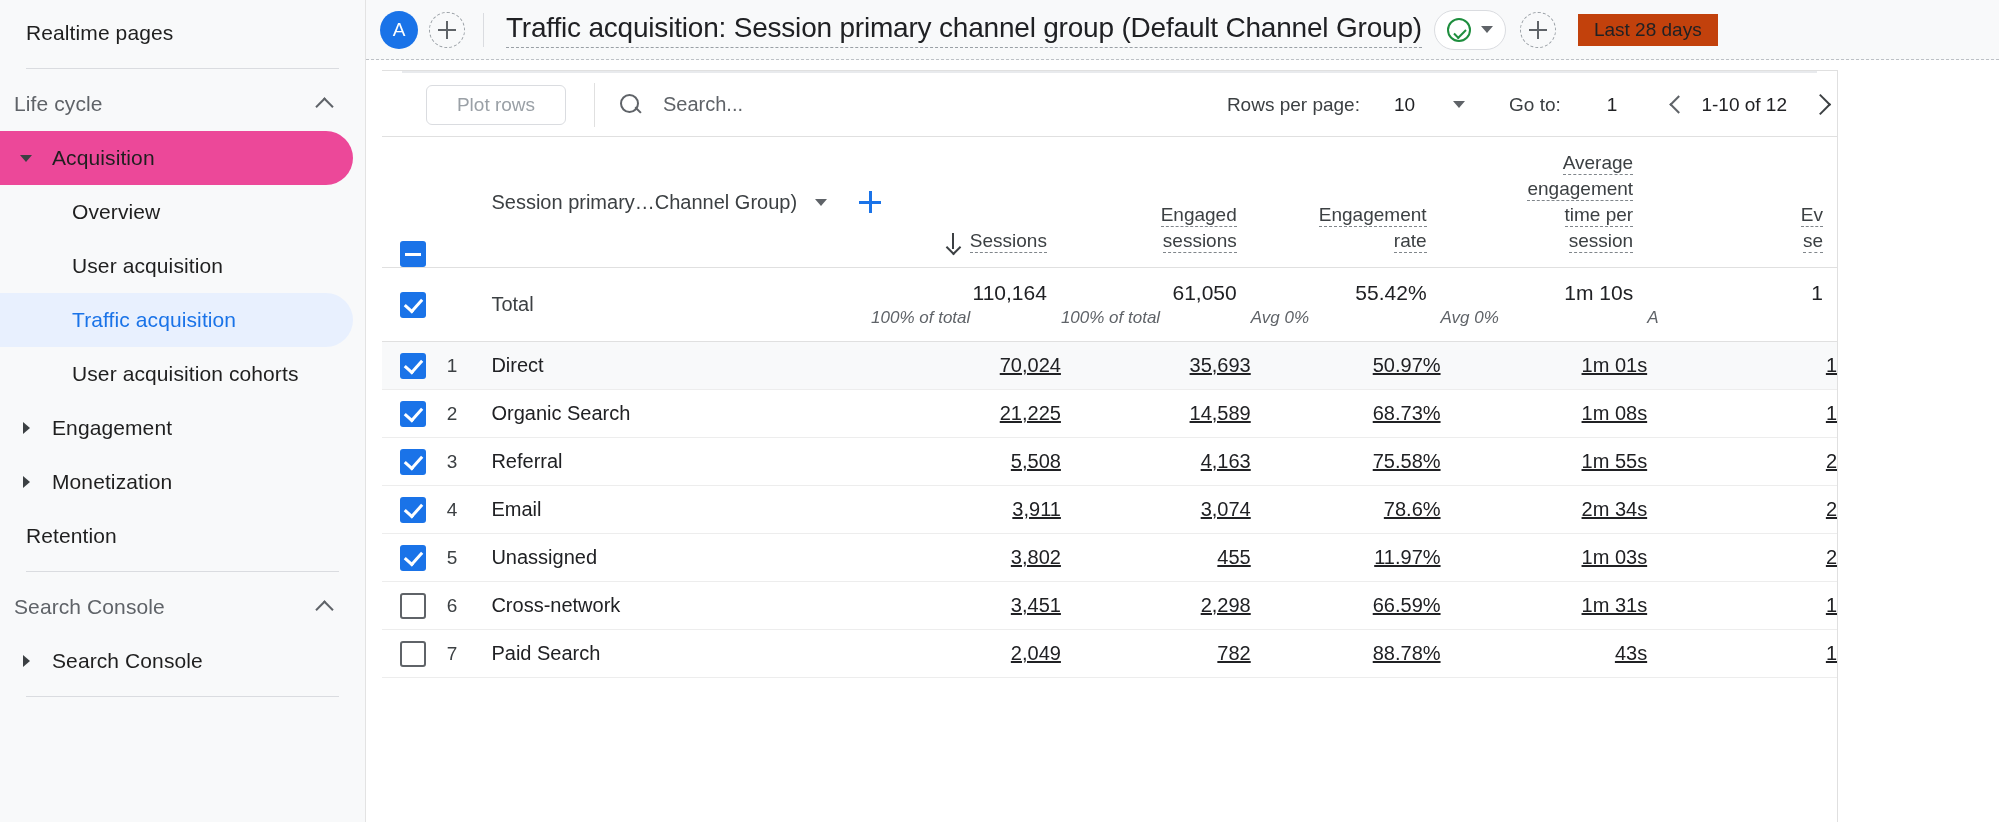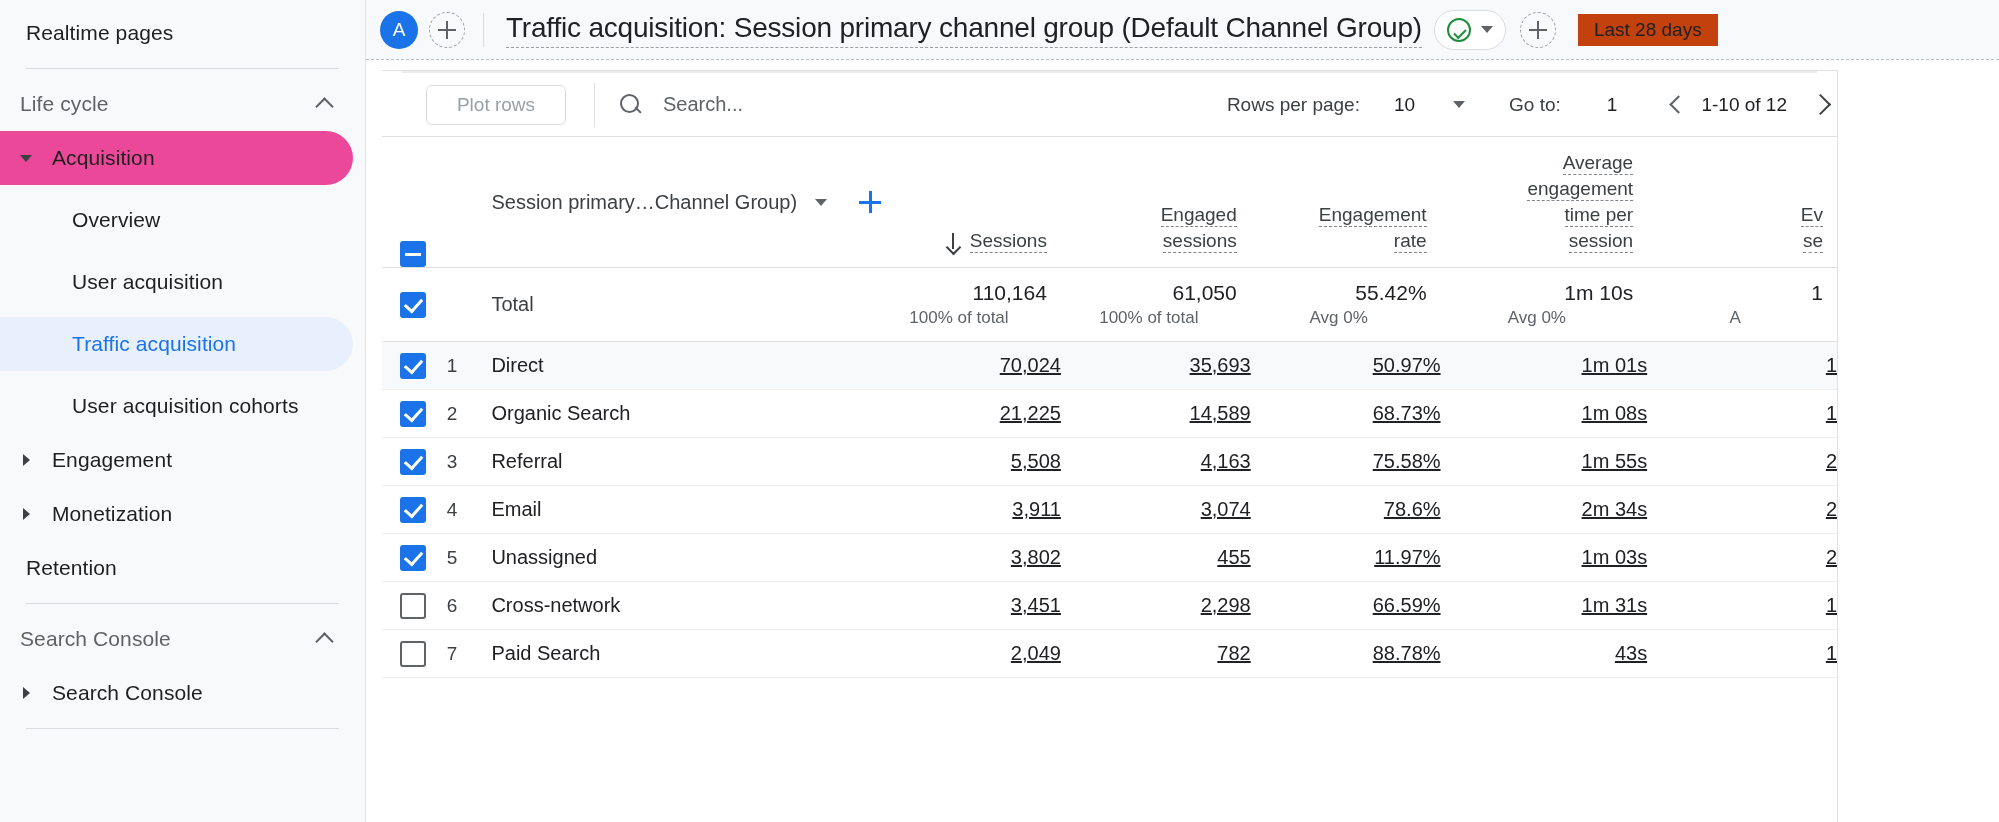--- a/index.html
+++ b/index.html
@@ -29,26 +29,26 @@
     margin-right: 12px;
     cursor: pointer;
     font-size: 21px;
     color: #1f1f1f;
     letter-spacing: .1px;
   }
   .nav-item .arrow-slot { width: 52px; flex: 0 0 52px; display:flex; align-items:center; justify-content:center; }
   .nav-item .lbl { white-space: nowrap; }
   .nav-item.lvl-top .lbl { margin-left: 0; }
   .nav-item.lvl-plain { padding-left: 26px; }
-  .nav-item.lvl-child { padding-left: 72px; margin-top: 8px; }
+  .nav-item.lvl-child { padding-left: 72px; }
   .nav-item.section {
     color: #5f6368;
     cursor: pointer;
   }
-  .nav-item.section .lbl { padding-left: 20px; text-align: right; }
+  .nav-item.section .lbl { padding-left: 14px; text-align: right; }
   .nav-item.section .chev { margin-left: auto; margin-right: 22px; }
   .nav-item.selected-grey { background: #ec4899; }
   .nav-item.selected-blue { background: #e8f0fe; color: #1a73e8; font-weight: 400;}
   .nav-item.selected-blue .lbl { color: #1a73e8; }
   .divider { height:1px; background:#dadce0; margin: 8px 26px 8px 26px; }
 
   .caret-down-small {
     width: 0; height: 0;
     border-left: 6px solid transparent;
     border-right: 6px solid transparent;
@@ -227,21 +227,21 @@
   }
 
   .gtable td { padding: 0; border-bottom: 1px solid #ededed; height: 48px; }
   tr.total-row td { border-bottom: 1px solid #e0e0e0; height: 74px; }
   tr.row-hover td { background: #f8f9fa; }
 
   .cellpad-dim { padding-left: 14px; font-size: 20px; color:#202124; }
   .cell-rank { font-size: 19px; color:#3c4043; text-align: left; }
   .cell-num { text-align: right; padding-right: 14px; font-size: 20px; color:#202124;text-decoration:underline; }
   .total-main { font-size: 21px; color:#202124; text-align:right; padding-right:14px; line-height: 26px; }
-  .total-sub { font-size: 17px; color:#5f6368; text-align:center; padding-right:14px; line-height: 24px; }
+  .total-sub { font-size: 17px; color:#5f6368; text-align:left; padding-right:14px; line-height: 24px; font-style: italic; }
   .total-lbl { font-size: 20px; color:#3c4043; padding-left: 14px; }
 
   
   .cbwrap { display:flex; align-items:center; justify-content:flex-start; padding-left: 18px; }
   .cb {
     width: 26px; height: 26px; border-radius: 3px; cursor:pointer;
     position: relative; flex: 0 0 26px;
   }
   .cb.checked { background: #1a73e8; }
   .cb.checked::after {

